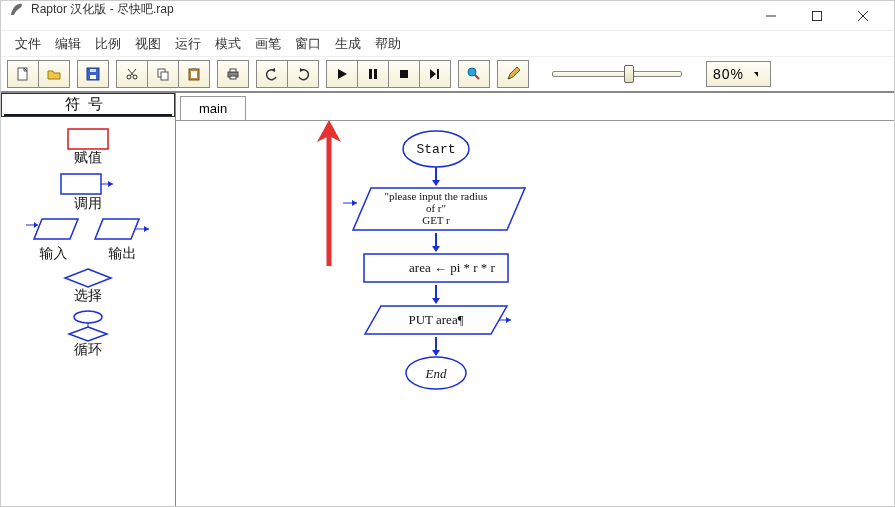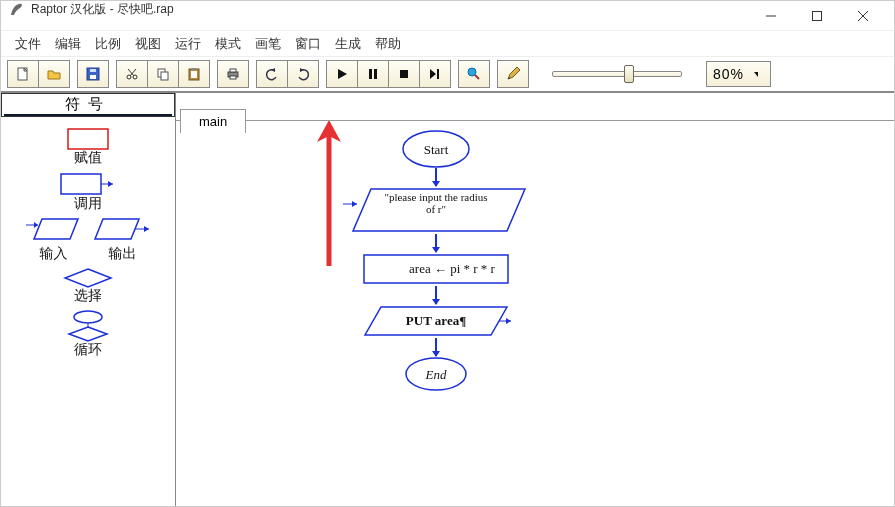--- a/index.html
+++ b/index.html
@@ -26,21 +26,21 @@
   .sidepanel { width:175px; border-right:1px solid #888; background:#fff; }
   .sidepanel .hdr { height:22px; border:1px solid #333; border-top:none; border-left:none; border-right:none; display:flex; align-items:center; justify-content:center; font-size:15px; letter-spacing:8px; border-bottom:2px solid #0f172a; margin:0 2px;}
   .sidepanel .hdr-wrap { border:1px solid #333; margin:0 0; }
   .palette { padding:10px 8px; display:flex; flex-direction:column; align-items:center; gap:4px; }
   .pal-label { font-size:14px; color:#111; margin-top:-2px;}
   .pal-row { display:flex; gap:9px; align-items:flex-end; }
   .pal-item { display:flex; flex-direction:column; align-items:center; }
 
   .mainpane { flex:1; position:relative; background:#fff; }
   .tabstrip { height:28px; display:flex; align-items:flex-end; padding-left:4px; border-bottom:1px solid #999; }
-  .tab { padding:4px 18px; border:1px solid #999; border-bottom:none; background:#fff; font-size:13px; border-radius:0; position:relative; top:13px;}
+  .tab { padding:4px 18px; border:1px solid #999; border-bottom:none; background:#fff; font-size:13px; border-radius:0; position:relative; top:0;}
   .canvas { position:relative; width:100%; height:calc(100% - 28px); overflow:hidden; }
   .flow { position:absolute; left:120px; top:8px; width:280px; display:flex; flex-direction:column; align-items:center; }
   .conn { width:2px; background:#1a2fd8; position:relative;}
   .conn::after { content:""; position:absolute; bottom:-1px; left:-3px; width:0; height:0; border-left:4px solid transparent; border-right:4px solid transparent; border-top:6px solid #1a2fd8;}
   .node-text { font-family: "Times New Roman", serif; font-size:13px; color:#111; text-align:center; }
   .red-arrow { position:absolute; left:310px; top:5px; }
 
   svg { display:block; }
 </style>
 </head>
@@ -315,45 +315,46 @@
             <path d="M15 148 L15 18" stroke="#e53131" stroke-width="5"></path>
             <path d="M15 2 L3 24 L15 18 L27 24 Z" fill="#e53131"></path>
           </svg>
       </div>
 
       <div class="flow">
 
         <svg width="72" height="40">
             <ellipse cx="36" cy="20" rx="33" ry="18" fill="none" stroke="#1a2fd8" stroke-width="1.5"></ellipse>
           </svg>
-        <div class="node-text" style="margin-top:-27px;">Start</div>
+        <div class="node-text" style="margin-top:-27px;font-family:Liberation Mono, monospace;">Start</div>
         <div class="conn" style="height:18px; margin-top:10px;"></div>
 
         <div style="position:relative;">
           <svg width="190" height="48">
               <line x1="2" y1="18" x2="16" y2="18" stroke="#1a2fd8"></line>
               <path d="M16 18 L11 15 L11 21 Z" fill="#1a2fd8"></path>
               <polygon points="30,3 184,3 166,45 12,45" fill="none" stroke="#1a2fd8" stroke-width="1.5"></polygon>
             </svg>
           <div class="node-text" style="position:absolute; top:5px; left:0; width:190px; line-height:12px; font-size:11px;">
             <div>"please input the radius</div>
             <div>of r"</div>
+            <div>GET r</div>
           </div>
         </div>
         <div class="conn" style="height:18px;"></div>
 
         <div style="position:relative;">
           <svg width="150" height="34">
               <rect x="3" y="3" width="144" height="28" fill="none" stroke="#1a2fd8" stroke-width="1.5"></rect>
             </svg>
           <div class="node-text" style="position:absolute; top:9px; left:16px; width:150px;">area ← pi * r * r</div>
         </div>
         <div class="conn" style="height:18px;"></div>
 
-        <div style="position:relative;font-weight:bold;">
+        <div style="position:relative;">
           <svg width="150" height="34">
               <polygon points="20,3 146,3 130,31 4,31" fill="none" stroke="#1a2fd8" stroke-width="1.5"></polygon>
               <line x1="138" y1="17" x2="150" y2="17" stroke="#1a2fd8"></line>
               <path d="M150 17 L145 14 L145 20 Z" fill="#1a2fd8"></path>
             </svg>
           <div class="node-text" style="position:absolute; top:9px; left:0; width:150px;">PUT area¶</div>
         </div>
         <div class="conn" style="height:18px;"></div>
 
         <svg width="66" height="36">

